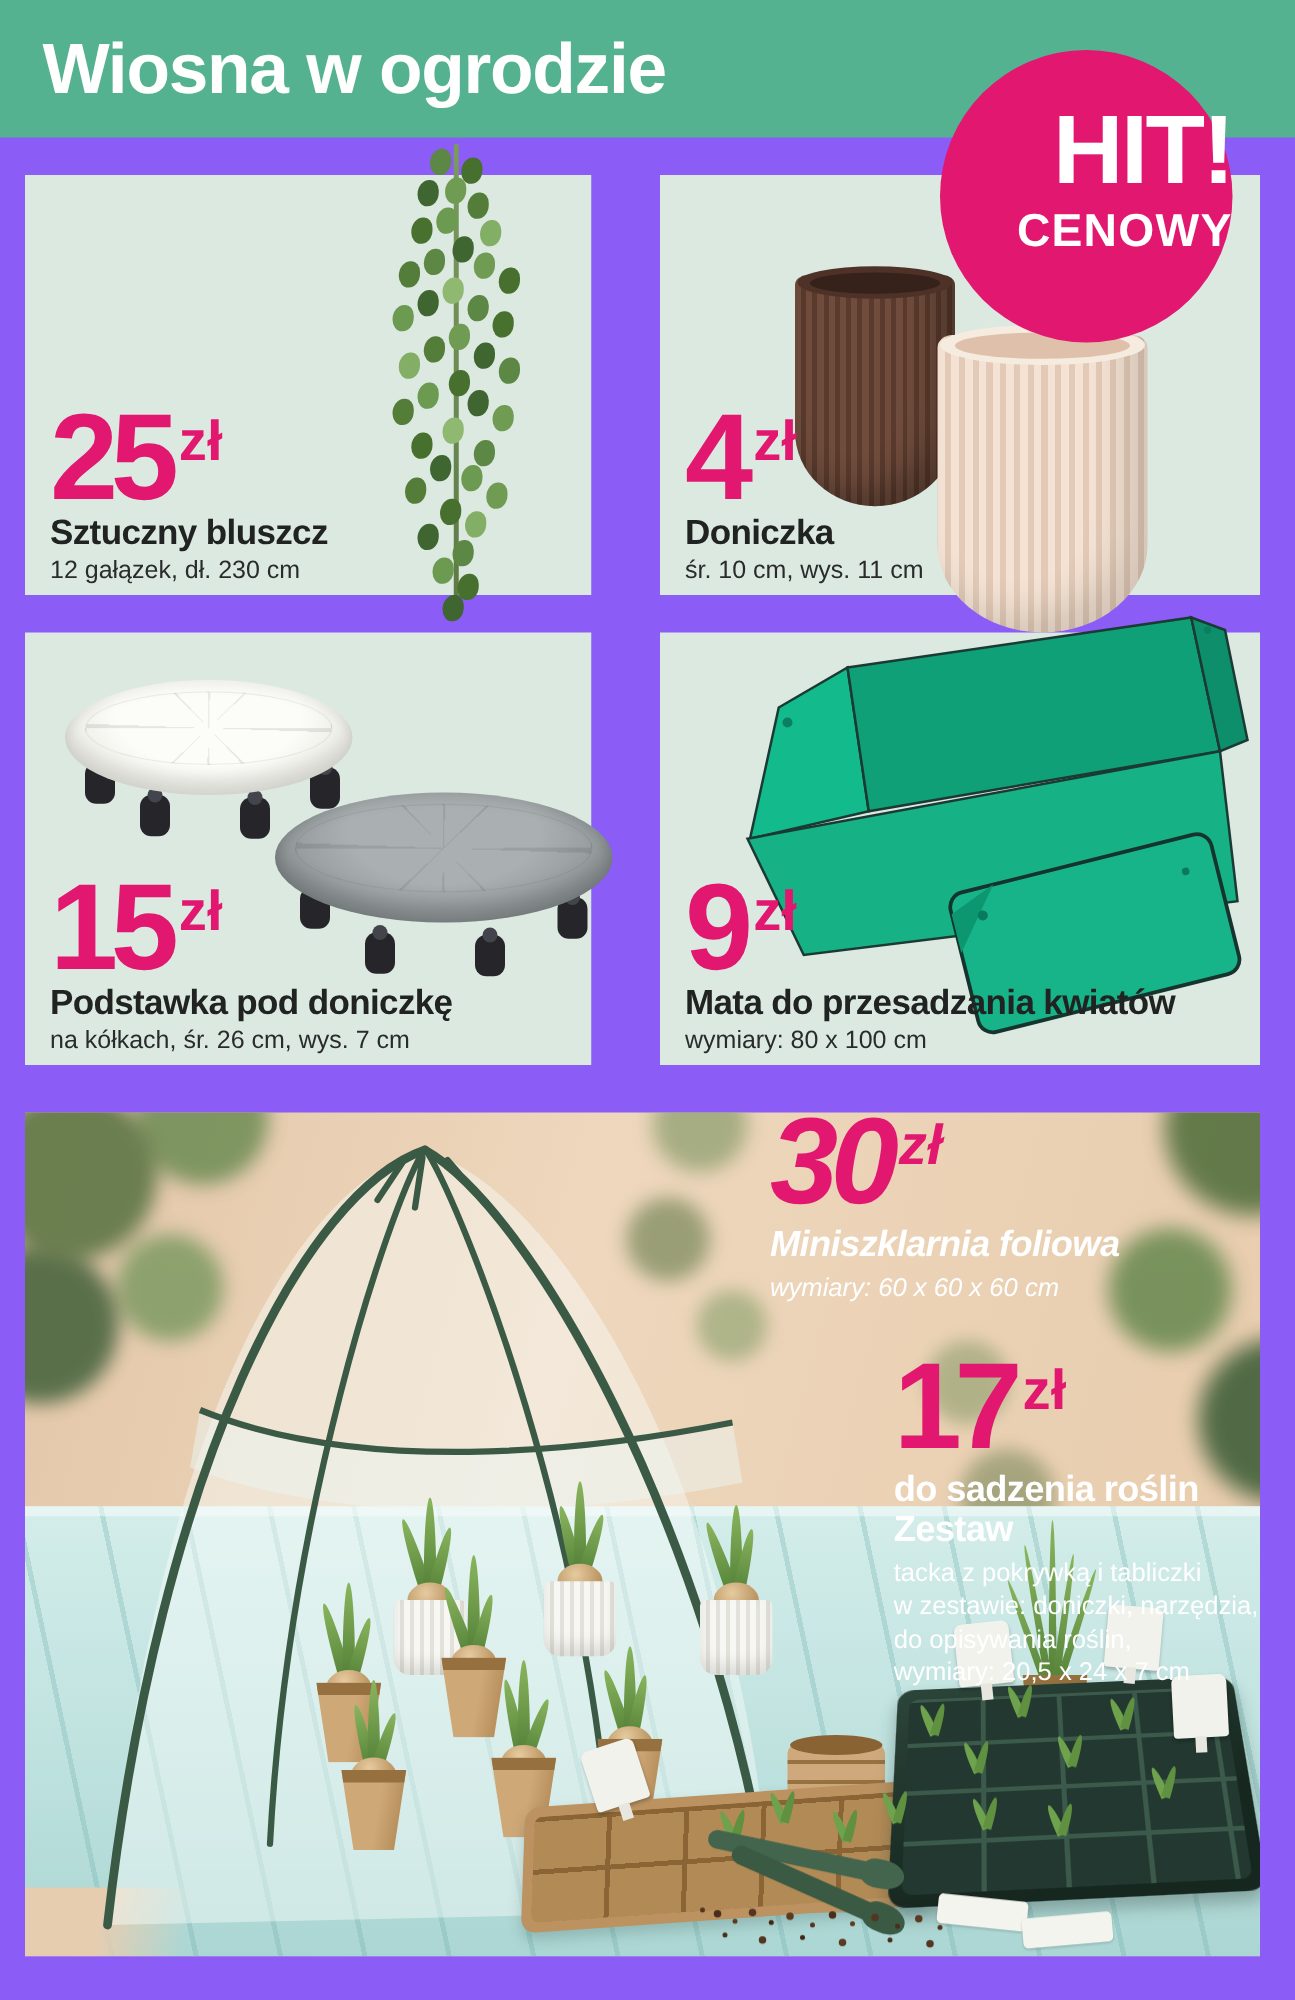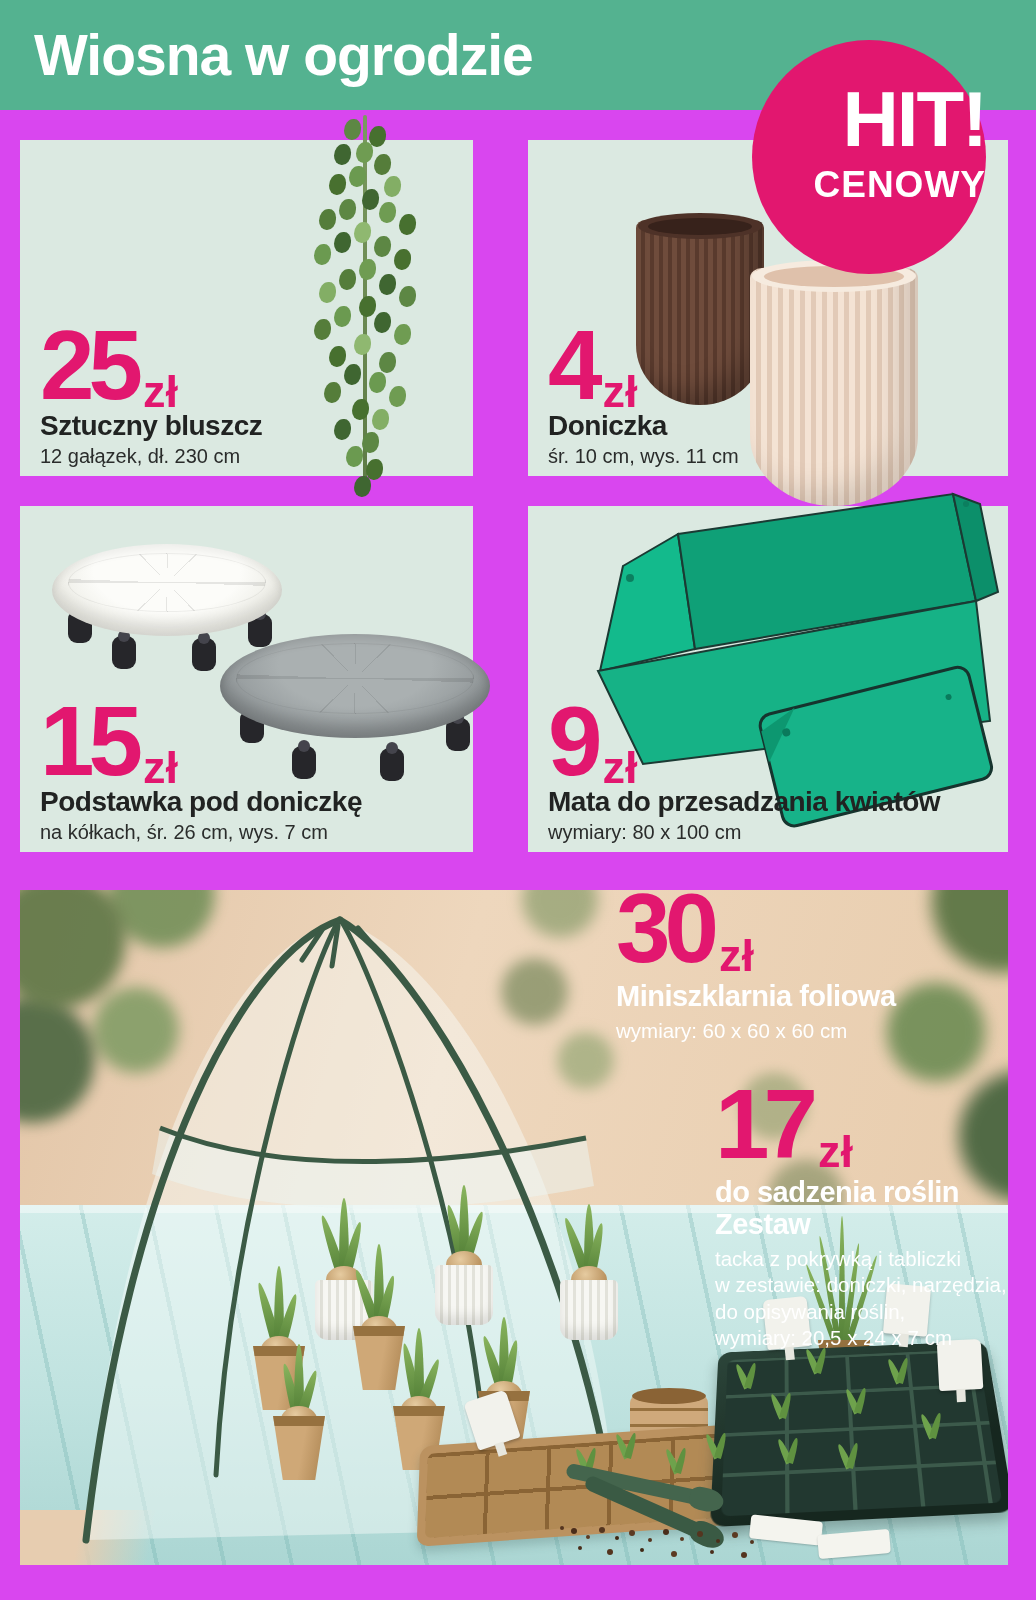--- a/index.html
+++ b/index.html
@@ -1,36 +1,36 @@
 <!DOCTYPE html>
 <html><head>
 <meta charset="utf-8">
 <style>
   html,body{margin:0;padding:0;background:#fff;}
-  .page{position:relative;width:1036px;height:1600px;background:#d946ef;overflow:hidden;
+  .page{position:relative;width:1036px;height:1600px;background:#8b5cf6;overflow:hidden;
         font-family:"Liberation Sans",sans-serif;color:#212322;}
 
   
   .hdr{position:absolute;left:0;top:0;width:1036px;height:110px;background:#54b290;}
   .hdr h1{margin:0;padding:22px 0 0 34px;font-size:57px;font-weight:700;color:#fff;letter-spacing:-1px;}
 
   
   .hit{position:absolute;left:752px;top:40px;width:234px;height:234px;border-radius:50%;
        background:#e2176f;z-index:6;text-align:right;color:#fff;}
   .hit .l1{margin-top:40px;font-size:78px;font-weight:700;line-height:1;letter-spacing:-2px;}
   .hit .l2{margin-top:6px;font-size:37px;font-weight:700;letter-spacing:1px;}
 
   
   .card{position:absolute;background:#dbe9e1;}
   .c1{left:20px;top:140px;width:453px;height:336px;}
   .c2{left:528px;top:140px;width:480px;height:336px;}
   .c3{left:20px;top:506px;width:453px;height:346px;}
   .c4{left:528px;top:506px;width:480px;height:346px;}
 
-  .price{position:absolute;left:20px;bottom:74px;display:flex;align-items:flex-end;color:#e2176f;}
+  .price{position:absolute;left:20px;bottom:74px;display:flex;align-items:flex-start;color:#e2176f;}
   .price .num{font-size:98px;font-weight:700;line-height:.75;letter-spacing:-6px;}
   .price .cur{font-size:45px;font-weight:700;line-height:.75;margin-left:6px;transform:translateY(7px);}
   .info{position:absolute;left:20px;bottom:8px;}
   .pname{margin:0;font-size:28px;font-weight:700;letter-spacing:-.5px;color:#212322;}
   .pdet{margin:3px 0 0 0;font-size:20px;color:#2a2c2b;}
 
   
   .ivy{position:absolute;left:255px;top:-25px;width:190px;height:420px;}
   .ivy::before{content:"";position:absolute;left:88px;top:0;width:4px;height:372px;
        background:linear-gradient(#7b9a60,#5d7a45);border-radius:2px;}
@@ -166,21 +166,21 @@
   .soil{position:absolute;left:540px;top:636px;width:4px;height:4px;border-radius:50%;background:#54351f;z-index:7;
        box-shadow:12px 3px 0 1px #4a2d1a,26px 9px 0 0 #5c3a22,40px 2px 0 1px #54351f,55px 10px 0 0 #3f2714,
         70px 5px 0 1px #5c3a22,88px 12px 0 0 #54351f,104px 4px 0 1px #4a2d1a,120px 11px 0 0 #5c3a22,
         138px 6px 0 1px #54351f,156px 13px 0 0 #4a2d1a,173px 7px 0 1px #5c3a22,190px 14px 0 0 #54351f,
         18px 20px 0 0 #4a2d1a,48px 24px 0 1px #54351f,80px 22px 0 0 #3f2714,112px 26px 0 1px #5c3a22,
         150px 24px 0 0 #4a2d1a,182px 27px 0 1px #54351f;}
 
   
   .pp{position:absolute;z-index:10;color:#fff;}
   .pp .price{position:static;margin:0;}
-  .pp1{left:596px;top:2px;width:360px;}
+  .pp1{left:596px;top:2px;width:360px;font-style:italic;}
   .pp2{left:695px;top:198px;width:300px;}
   .pname2{margin:14px 0 0 0;font-size:29px;font-weight:700;letter-spacing:-.5px;line-height:1.12;}
   .pdet2{margin:6px 0 0 0;font-size:20.5px;line-height:1.27;}
   .pdet2 span{display:block;}
 </style>
 </head>
 <body>
 
 <div class="page">
 

